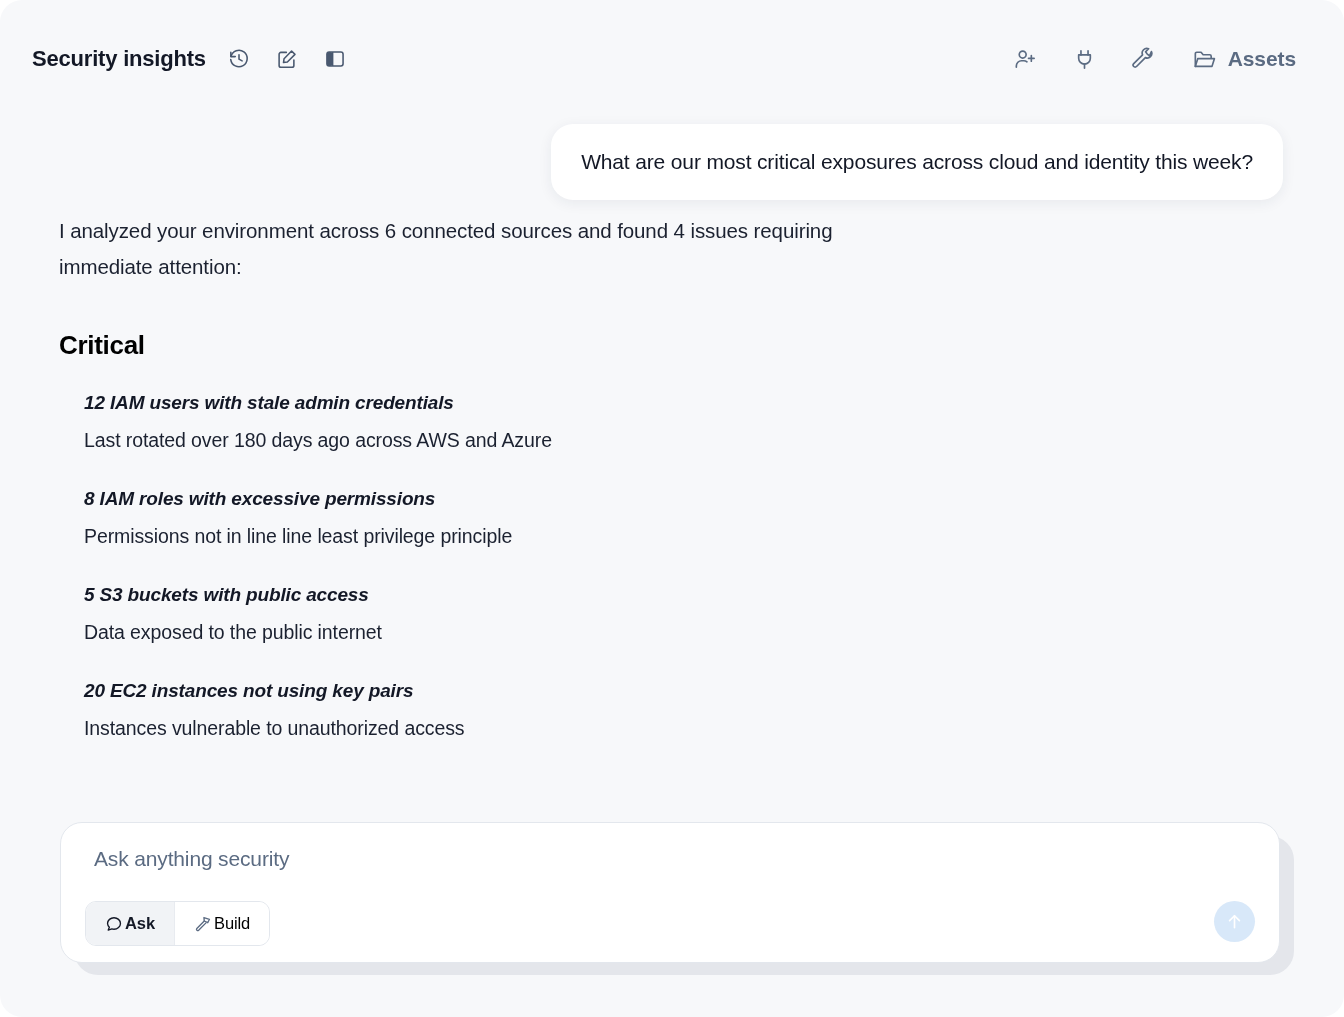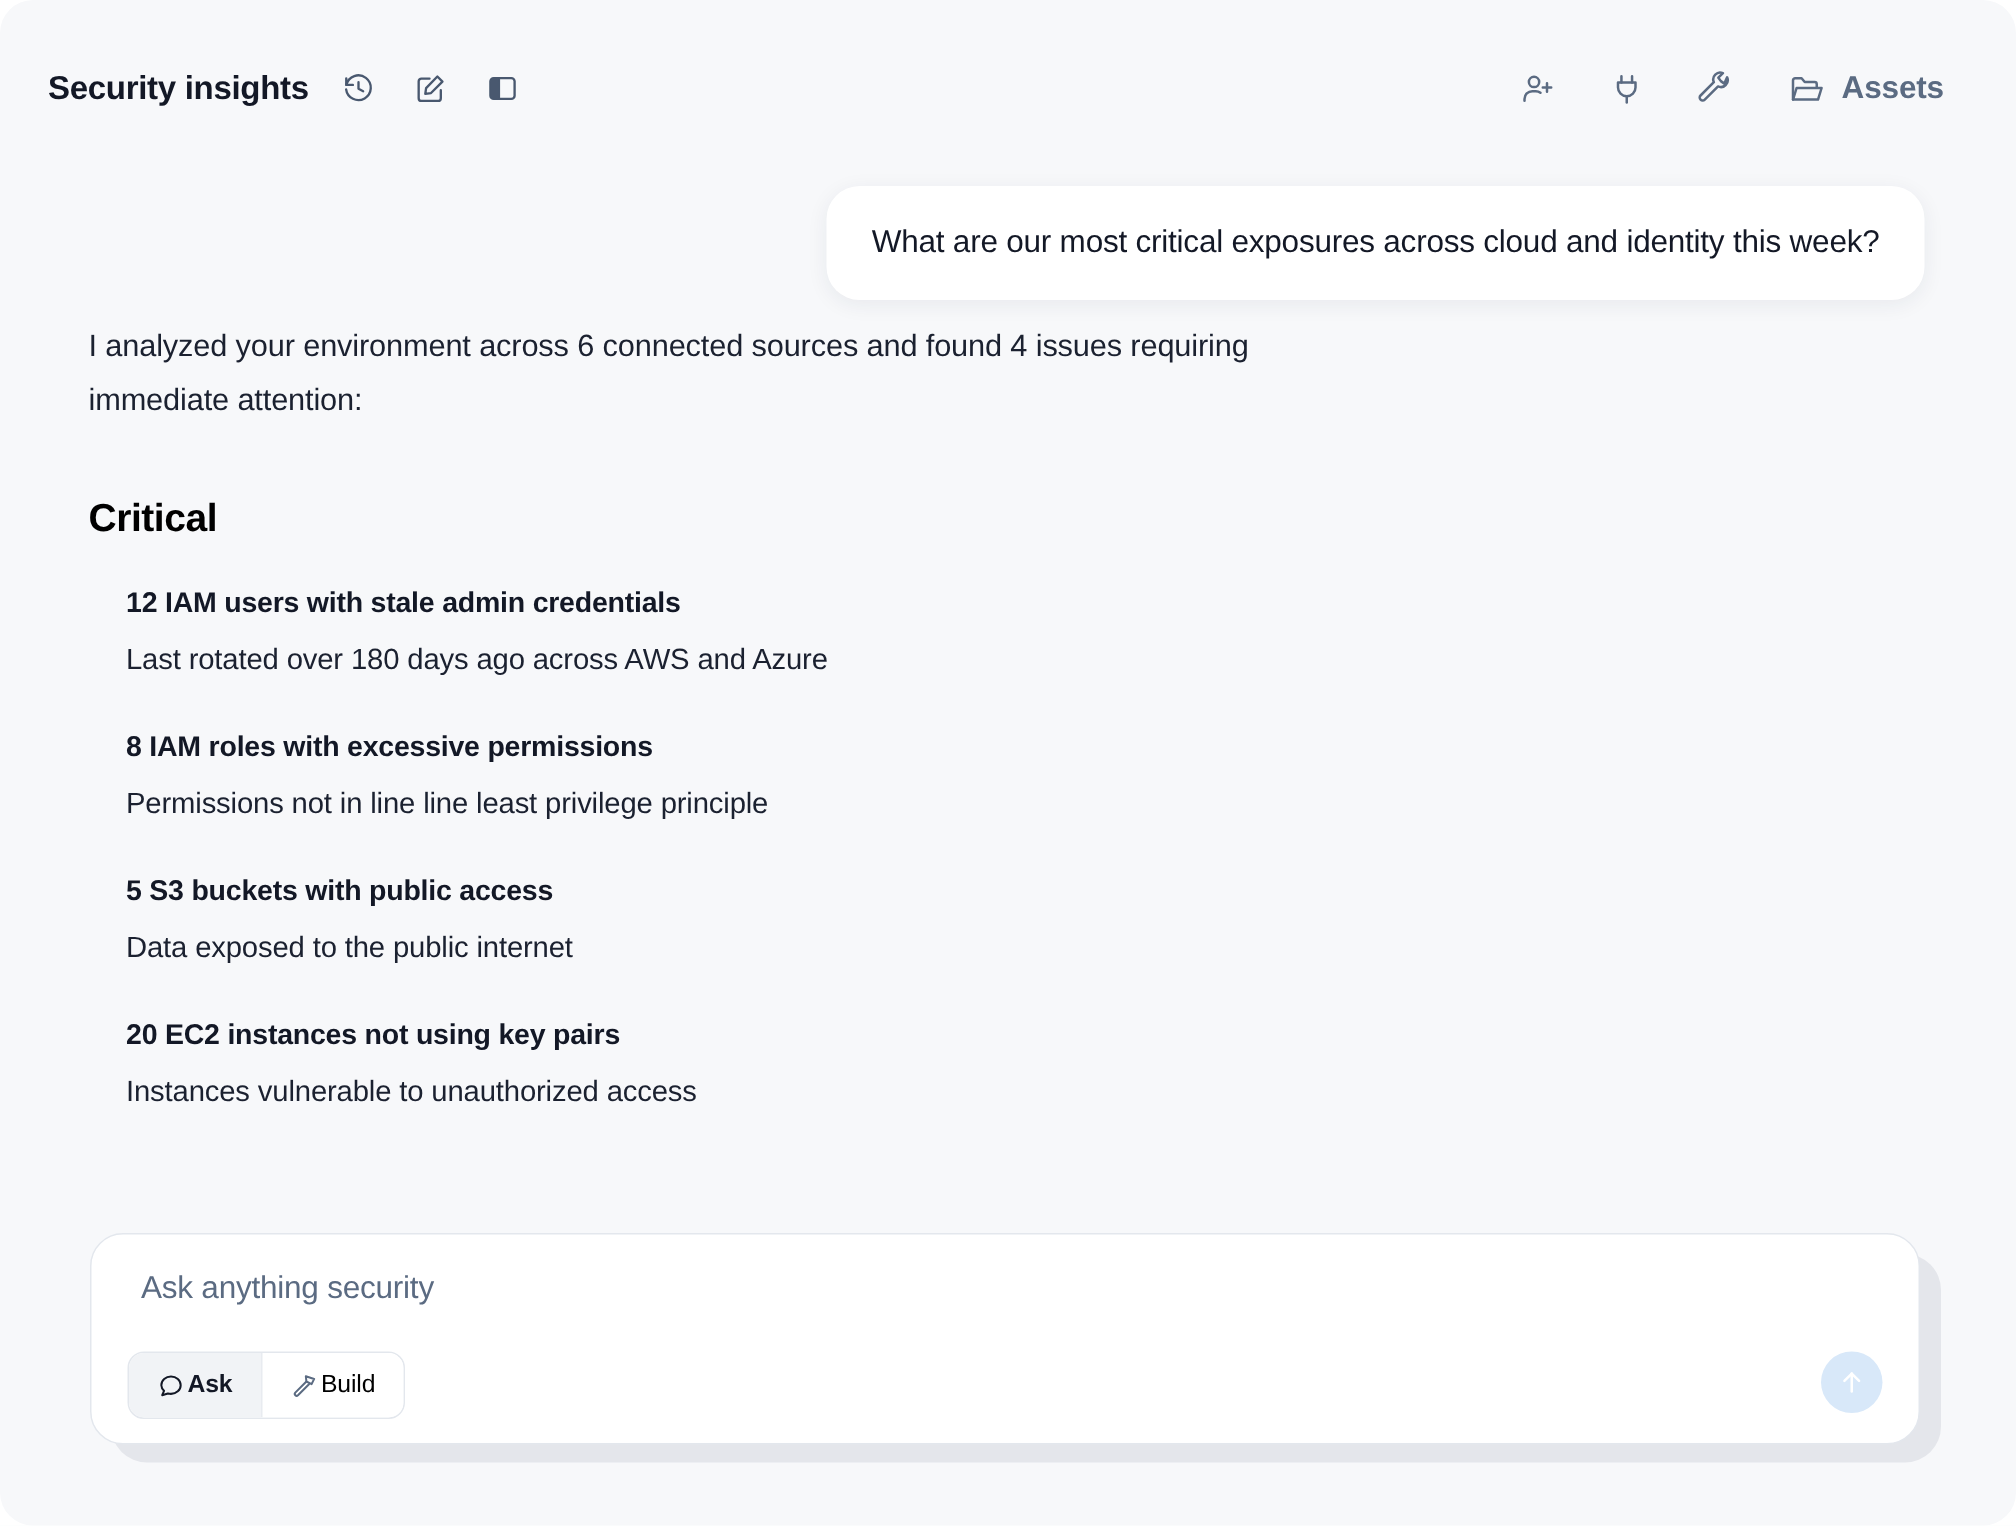--- a/index.html
+++ b/index.html
@@ -136,20 +136,21 @@
   .finding {
     margin-bottom: 28px;
   }
   .finding:last-child { margin-bottom: 13px; }
   .finding-title {
     font-size: 19px;
     font-weight: 700;
     color: #131826;
     letter-spacing: -0.15px;
     line-height: 30px;
+    font-style: italic;
   }
   .finding-desc {
     font-size: 19.5px;
     font-weight: 400;
     color: #1b2130;
     letter-spacing: -0.1px;
     line-height: 32px;
     margin-top: 6px;
   }
 

